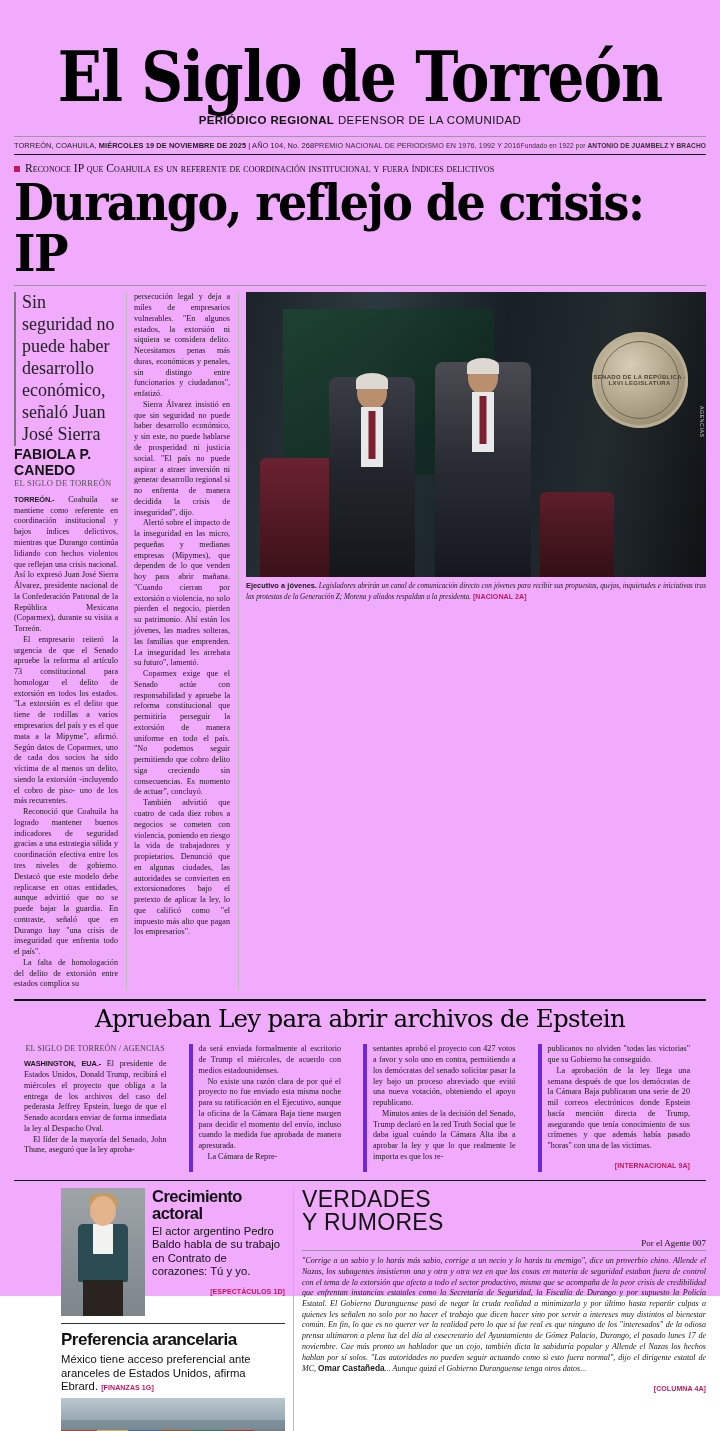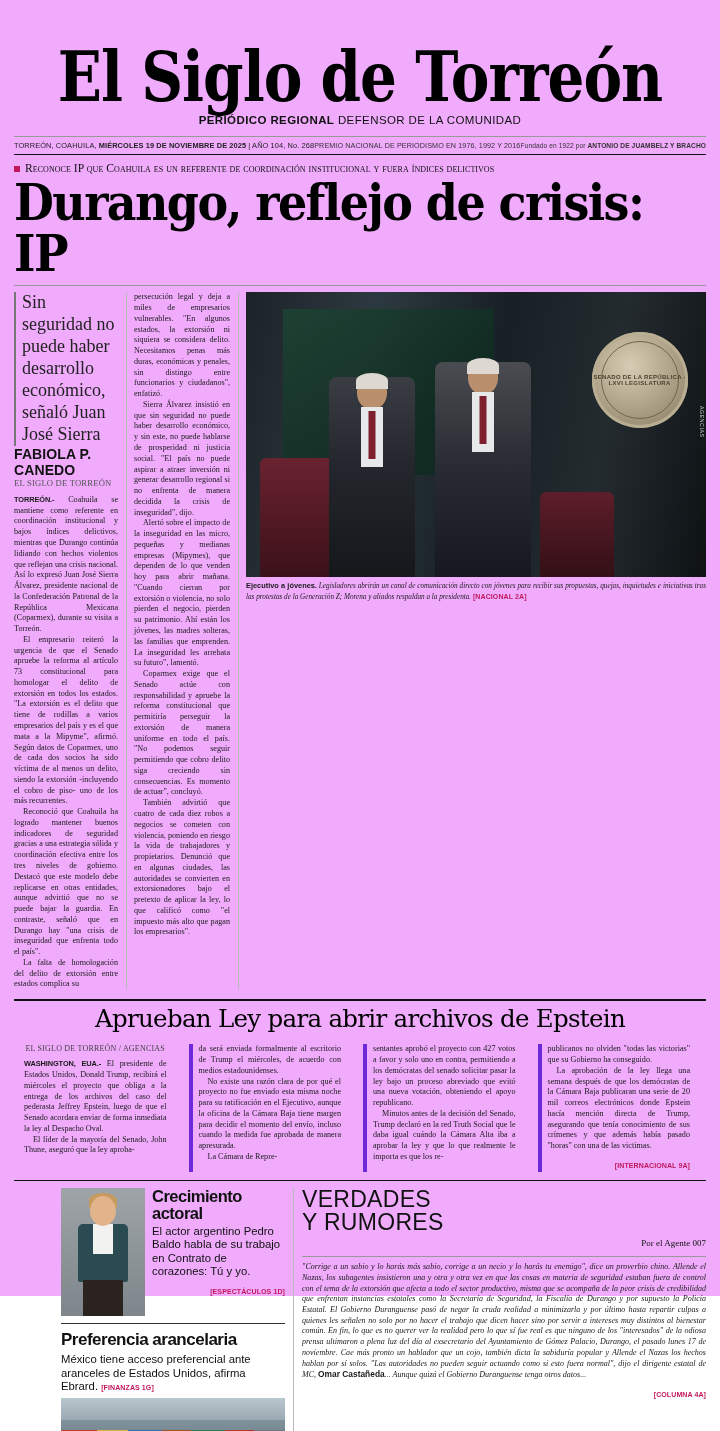--- a/index.html
+++ b/index.html
@@ -138,21 +138,21 @@
   .ports{margin-top:5px;height:62px;position:relative;overflow:hidden;
     background:linear-gradient(180deg,#8fa3ad,#63727b);}
   .ctn{position:absolute;bottom:0;height:30px;}
   .ports .sky{position:absolute;left:0;top:0;width:100%;height:22px;
     background:linear-gradient(180deg,#b9c7ce,#9aa9b2);}
 
   
   .vr-title{font-family:Liberation Sans, sans-serif;font-size:23px;line-height:1.0;
     letter-spacing:.3px;color:#111;text-align:left;}
   .vr-by{font-family:"Liberation Serif",serif;font-size:9px;text-align:right;
-    color:#111;margin-top:4px;padding-bottom:8px;border-bottom:1px solid #999;}
+    color:#111;margin-top:4px;padding-bottom:2px;border-bottom:1px solid #999;}
   .vr-body{font-family:"Liberation Serif",serif;font-style:italic;font-size:8.05px;
     line-height:1.33;text-align:justify;color:#1a1a1a;margin-top:5px;hyphens:auto;}
   .vr-body b{font-style:normal;font-family:"Liberation Sans",sans-serif;
     font-weight:bold;font-size:8.4px;}
   .vr-tag{text-align:right;margin-top:2px;}
 
   
   .manga{padding:0 14px;margin-top:4px;display:flex;}
   .manga-col{flex:0 0 232px;padding-right:8px;box-sizing:border-box;}
   .manga-img{height:200px;position:relative;overflow:hidden;

